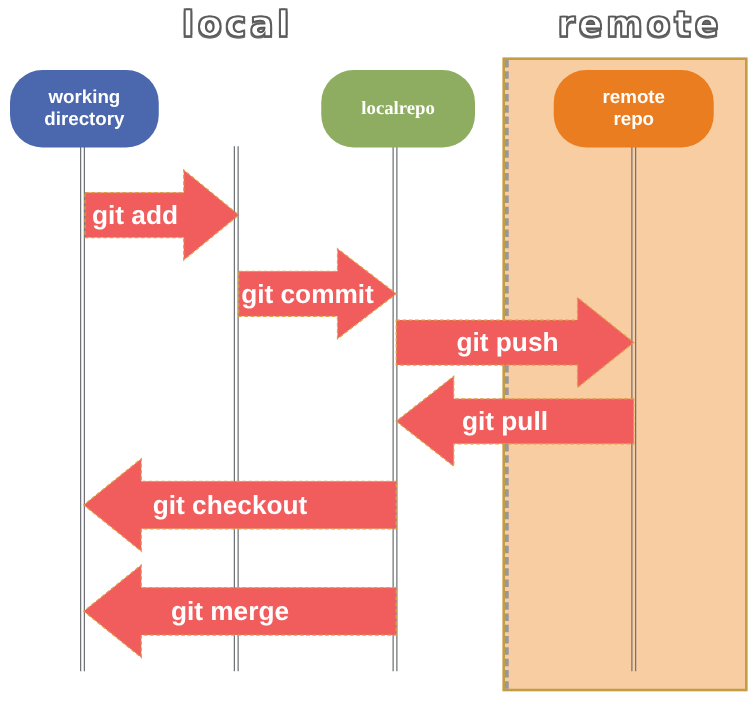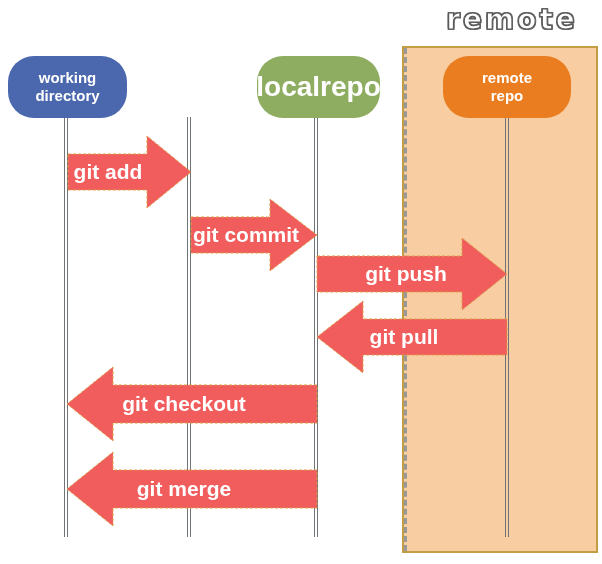--- a/index.html
+++ b/index.html
@@ -38,35 +38,36 @@
   #line-rr{left:505px;}
   
   .node{
     position:absolute;top:56px;height:62px;border-radius:26px;
     display:flex;align-items:center;justify-content:center;text-align:center;
     color:#ffffff;font-weight:bold;font-size:15px;line-height:1.2;
     white-space:pre-line;z-index:3;
   }
   #node-wd{left:8px;width:119px;background:#4b67ad;}
   #node-sa{left:131px;width:118px;background:#1e86af;}
-  #node-lr{left:257px;width:123px;background:#8ead60;font-size:28px;}
+  #node-lr{left:257px;width:123px;background:#8ead60;font-size:15px;font-family:Liberation Serif, serif;}
   #node-rr{left:443px;width:128px;background:#ea7d1f;}
   
   svg.arrows{position:absolute;left:0;top:0;z-index:4;}
   svg.arrows polygon{fill:#f15c5c;stroke:#dd9f47;stroke-width:1;stroke-dasharray:3 2;}
   svg.arrows text{
     fill:#ffffff;font-family:"Liberation Sans","DejaVu Sans",sans-serif;
     font-size:21px;font-weight:bold;text-anchor:middle;
   }
 </style>
 </head>
 <body>
 
 <div class="stage">
 
+  <div class="zone-heading" id="heading-local">local</div>
   <div class="zone-heading" id="heading-remote">remote</div>
 
   <div class="remote-zone"></div>
   <div class="remote-boundary"></div>
 
   <div class="lifeline" id="line-wd"></div>
   <div class="lifeline" id="line-sa"></div>
   <div class="lifeline" id="line-lr"></div>
   <div class="lifeline" id="line-rr"></div>
 

